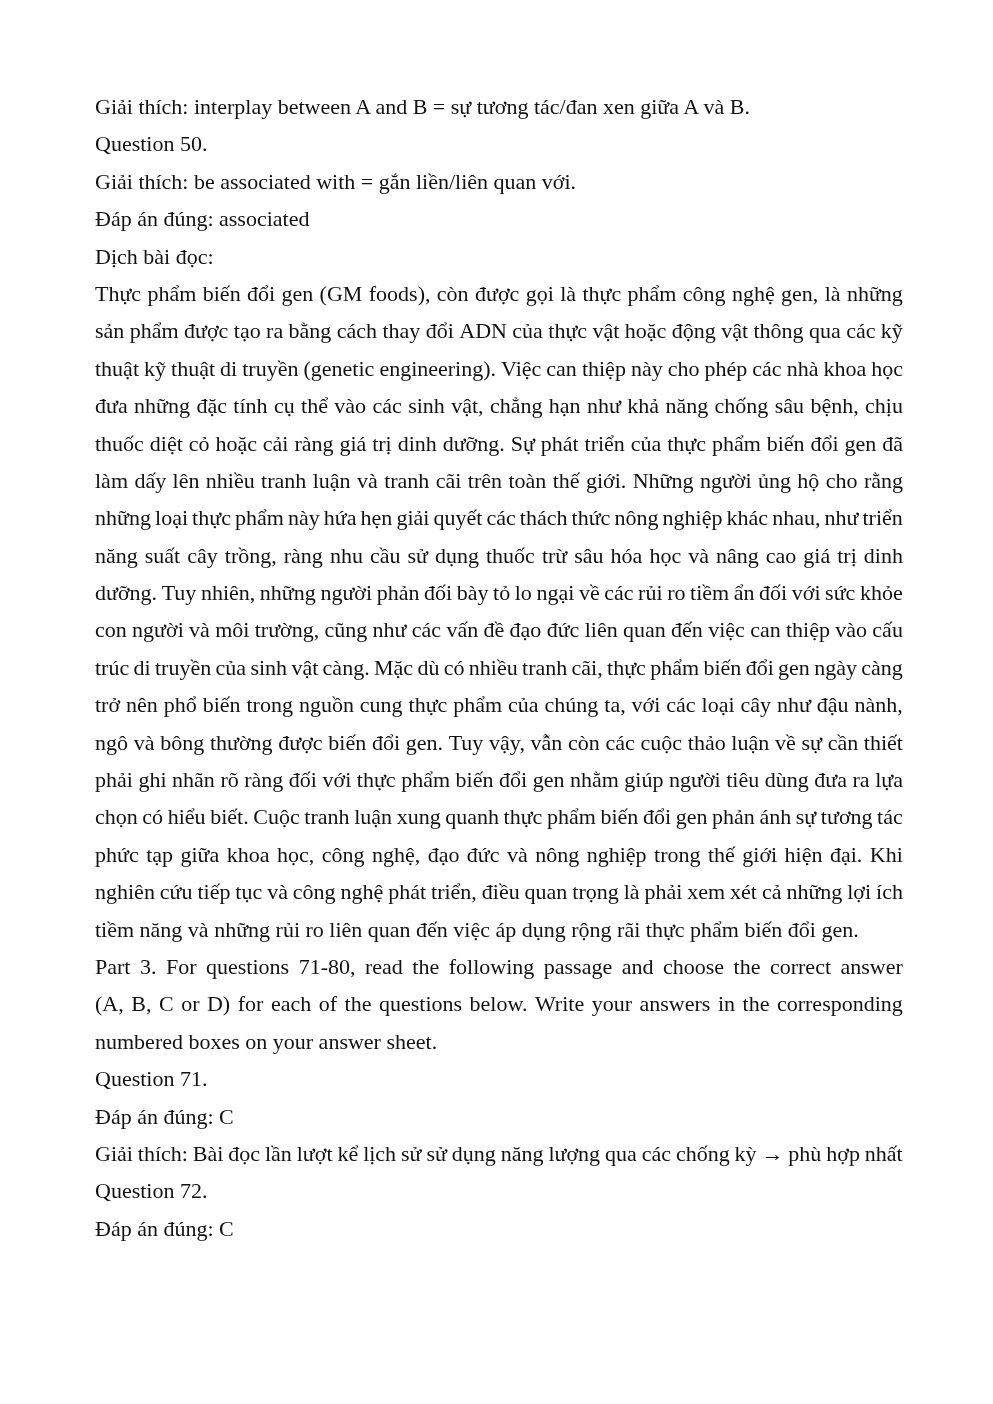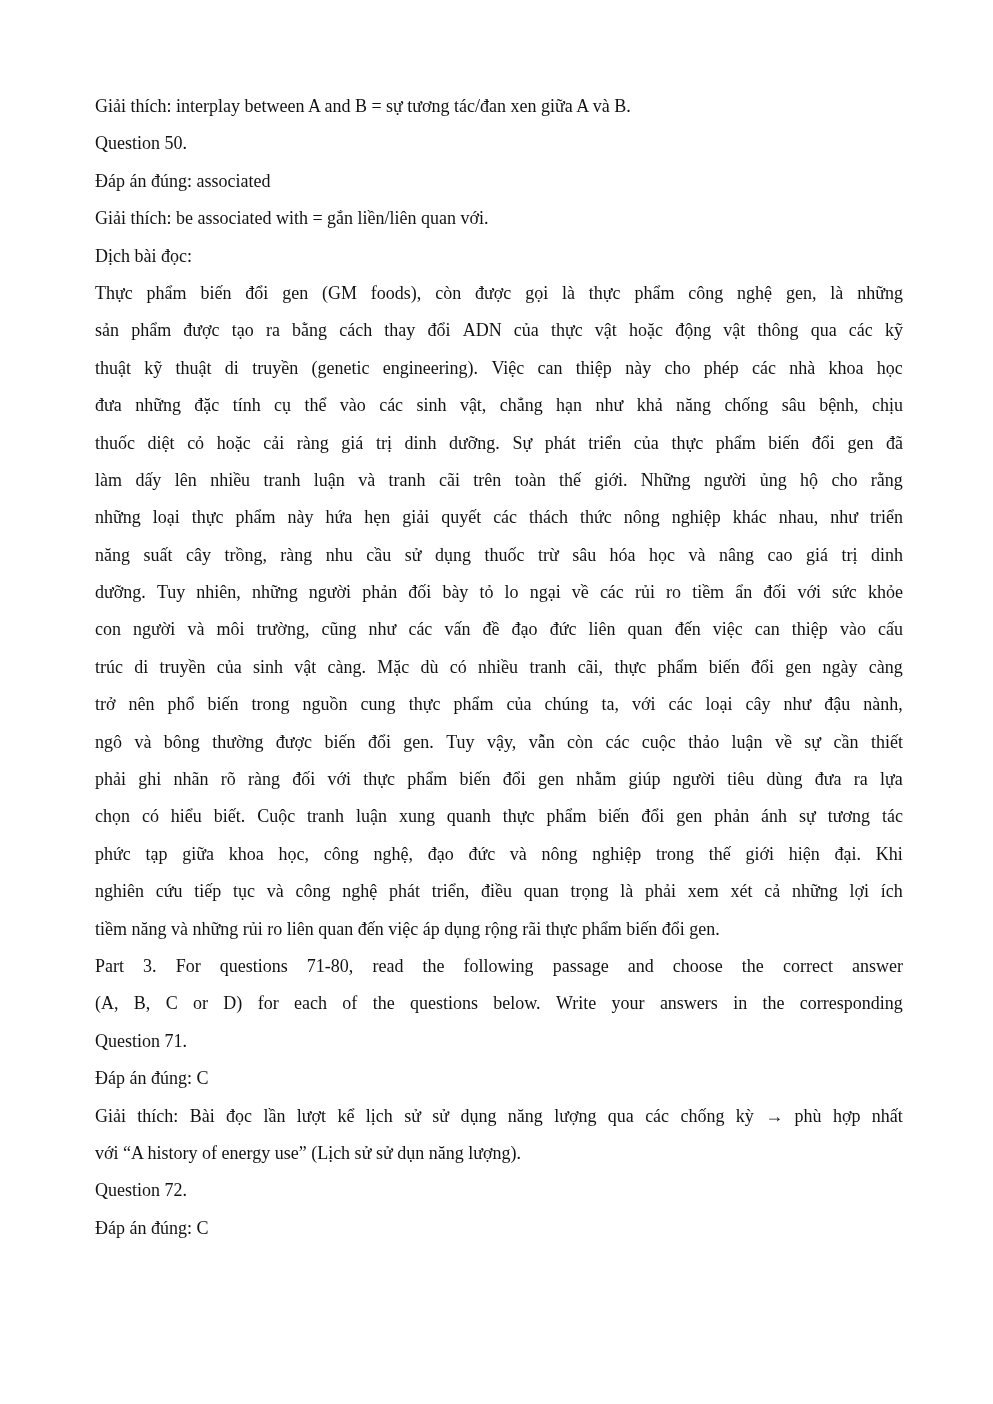--- a/index.html
+++ b/index.html
@@ -16,21 +16,21 @@
     left: 0; top: 0;
     width: 993px;
     height: 1404px;
     background: #ffffff;
   }
   .content {
     position: absolute;
     left: 95px;
     top: 88px;
     width: 808px;
-    font-size: 18px;
+    font-size: 22px;
     line-height: 37.4px;
   }
   .block { margin: 0; }
   .block.bold { font-weight: normal; }
   .line {
     height: 37.4px;
     white-space: nowrap;
     overflow: visible;
   }
   
@@ -46,24 +46,24 @@
 
 <div class="page">
   <div class="content">
       <div class="block">
         <div class="line">Giải thích: interplay between A and B = sự tương tác/đan xen giữa A và B.</div>
       </div>
       <div class="block">
         <div class="line">Question 50.</div>
       </div>
       <div class="block">
+        <div class="line">Giải thích: be associated with = gắn liền/liên quan với.</div>
+      </div>
+      <div class="block">
         <div class="line">Đáp án đúng: associated</div>
-      </div>
-      <div class="block">
-        <div class="line">Giải thích: be associated with = gắn liền/liên quan với.</div>
       </div>
       <div class="block bold">
         <div class="line">Dịch bài đọc:</div>
       </div>
       <div class="block">
         <div class="line jline">
           <span>Thực</span>
           <span>phẩm</span>
           <span>biến</span>
           <span>đổi</span>
@@ -455,20 +455,21 @@
           <span>the</span>
           <span>questions</span>
           <span>below.</span>
           <span>Write</span>
           <span>your</span>
           <span>answers</span>
           <span>in</span>
           <span>the</span>
           <span>corresponding</span>
         </div>
+        <div class="line">numbered boxes on your answer sheet.</div>
       </div>
       <div class="block">
         <div class="line">Question 71.</div>
       </div>
       <div class="block">
         <div class="line">Đáp án đúng: C</div>
       </div>
       <div class="block">
         <div class="line jline">
           <span>Giải</span>
@@ -486,21 +487,20 @@
           <span>lượng</span>
           <span>qua</span>
           <span>các</span>
           <span>chống</span>
           <span>kỳ</span>
           <span>→</span>
           <span>phù</span>
           <span>hợp</span>
           <span>nhất</span>
         </div>
-        <div class="line">với “A history of energy use” (Lịch sử sử dụn năng lượng).</div>
       </div>
       <div class="block">
         <div class="line">Question 72.</div>
       </div>
       <div class="block">
         <div class="line">Đáp án đúng: C</div>
       </div>
     </div>
 </div>
 

